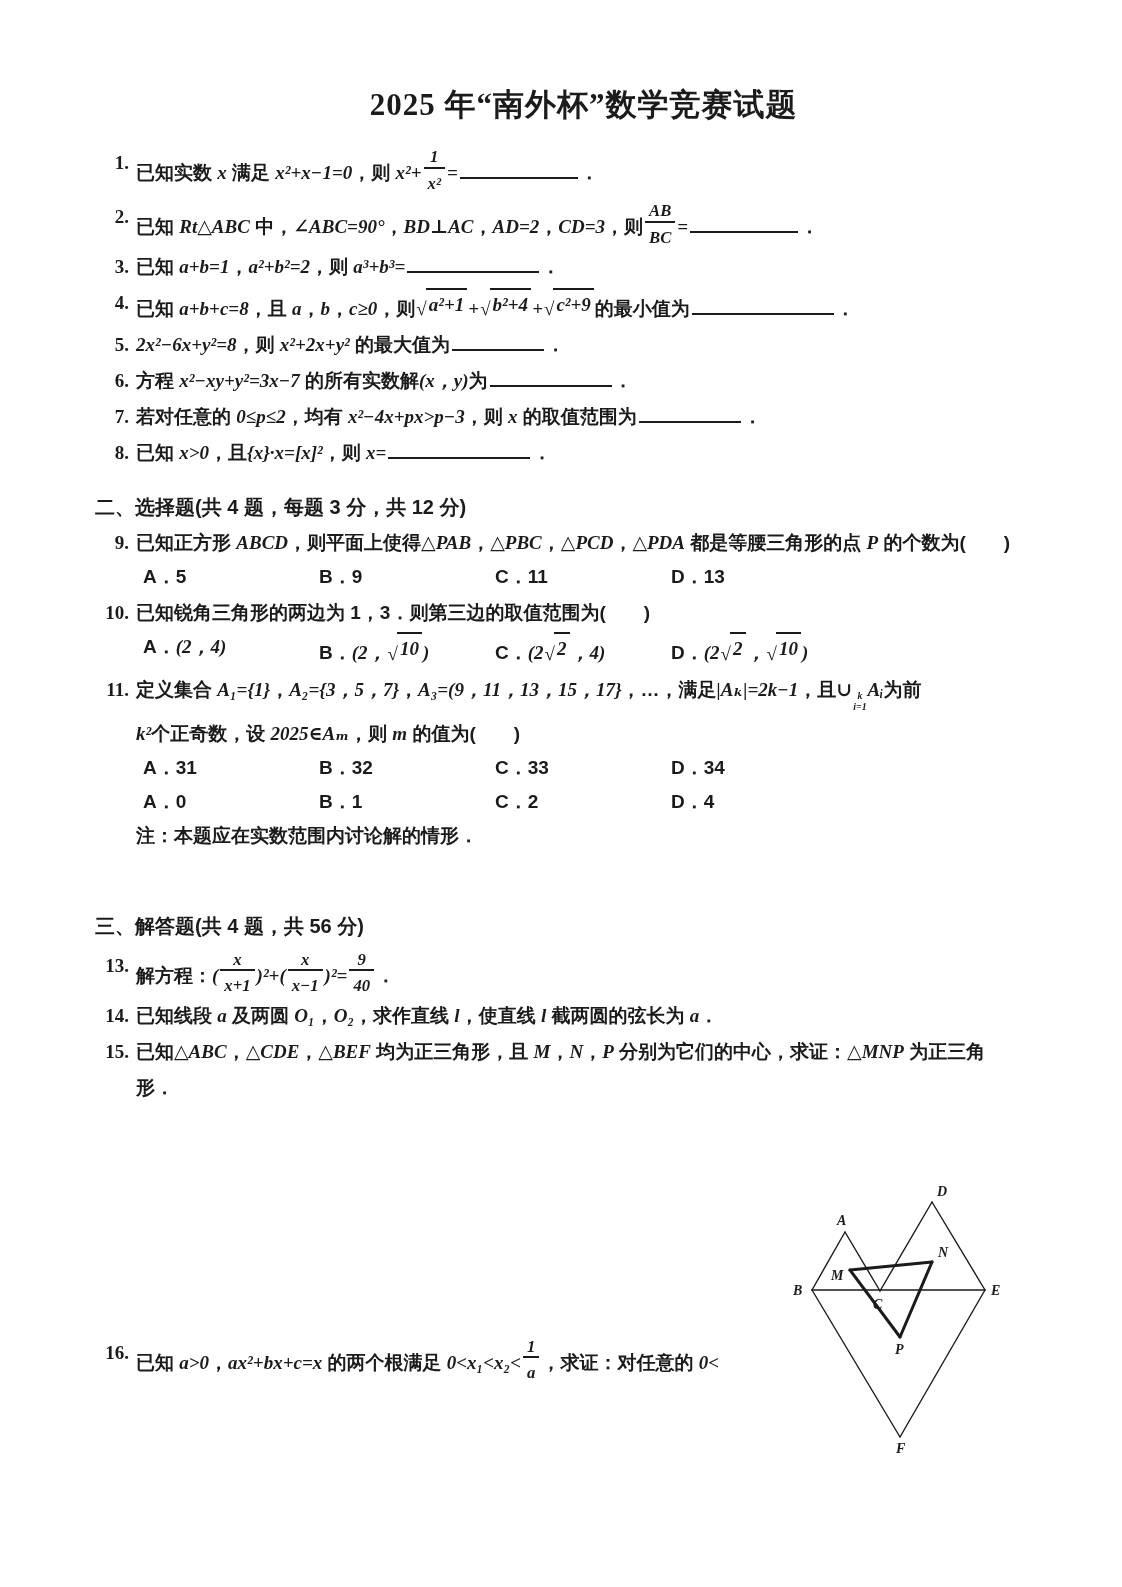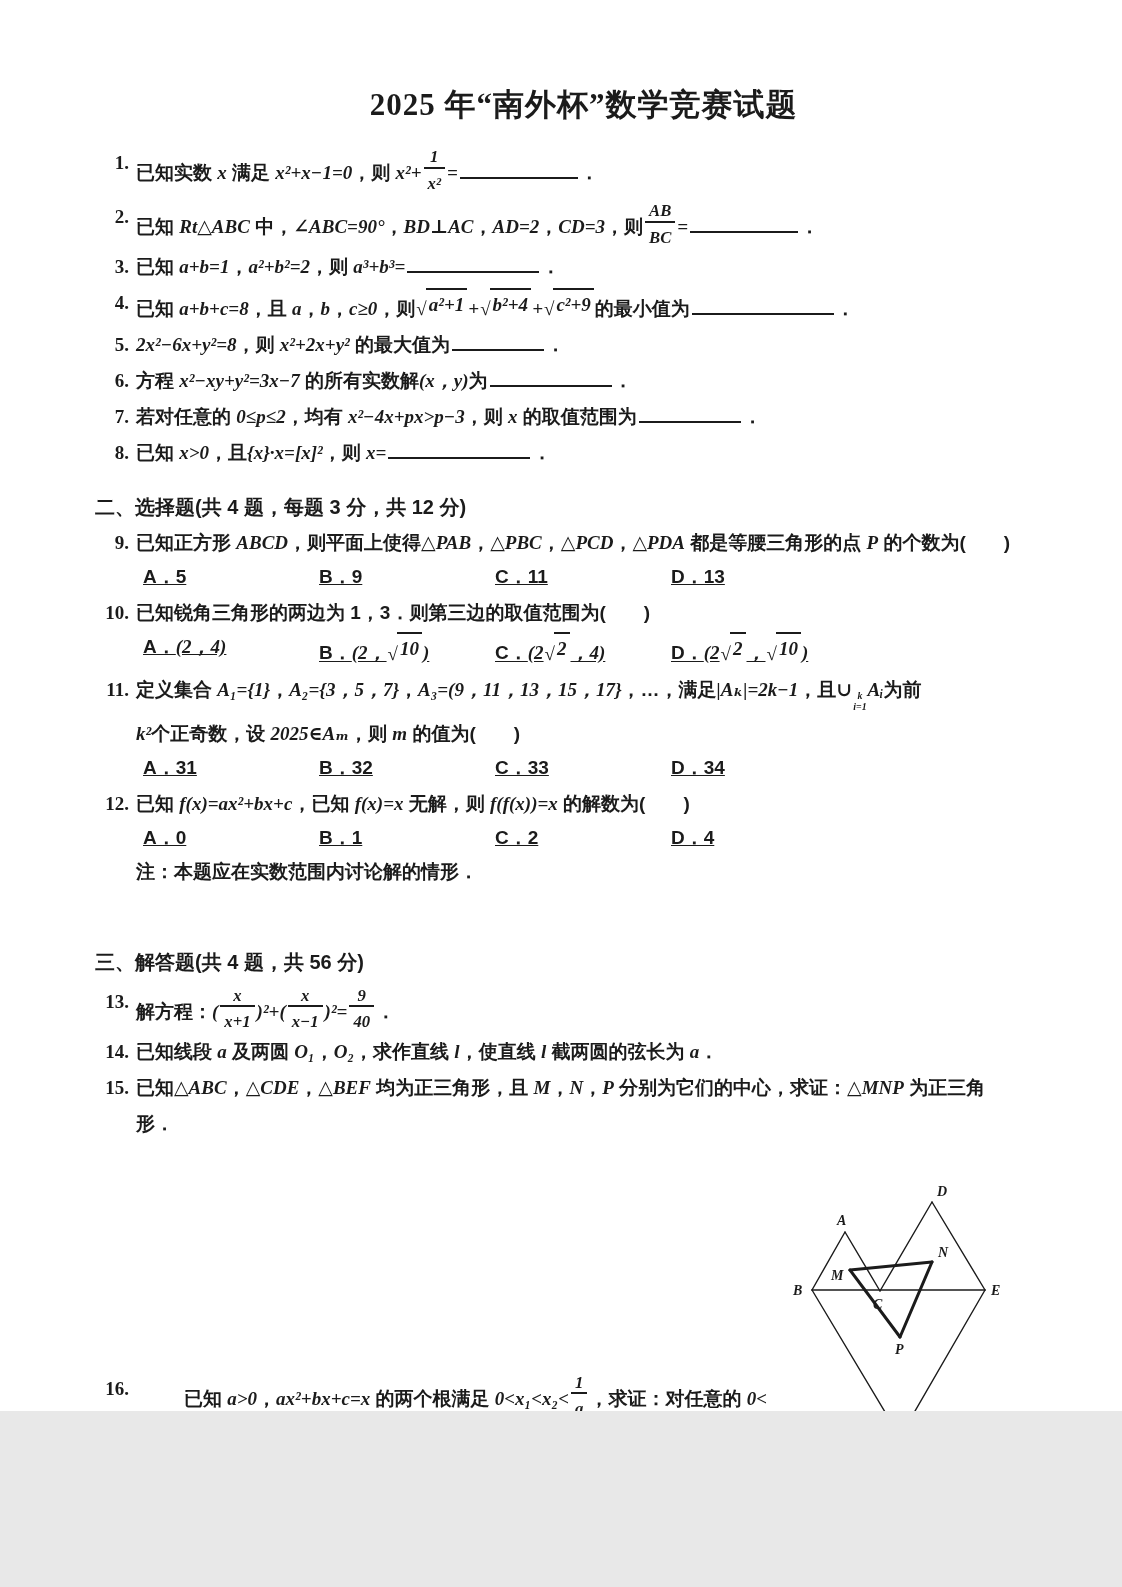--- a/index.html
+++ b/index.html
@@ -1,18 +1,18 @@
 <!DOCTYPE html>
 <html><head>
 <meta charset="utf-8">
 <style>
   html,body { margin:0; padding:0; background:#e8e8e8; }
   .page {
     position:relative;
-    width:1122px; height:1411px;
+    width:1122px; height:1587px;
     margin:0 auto;
     background:#ffffff;
     color:#1b1b1b;
     font-family:"Liberation Sans", sans-serif;
     font-weight:700;
     font-size:19px;
     overflow:hidden;
   }
   .content { padding:86px 50px 0 95px; }
   .title {
@@ -27,24 +27,24 @@
   #sec1 { margin-top:24px; }
   #sec2 { margin-top:24px; }
   #sec3 { margin-top:60px; }
   .heading { font-size:20px; line-height:30px; }
   .plist { }
   .prow { display:flex; margin-top:6px; line-height:30px; align-items:flex-start; }
   .prow.tall { margin-top:10px; }
   .pnum { flex:none; width:34px; text-align:right; margin-right:7px;
           font-family:"Liberation Serif", serif; }
   .pbody { flex:1; }
-  .opts { display:flex; margin-top:4px; padding-left:48px; line-height:30px;text-decoration:underline; }
+  .opts { display:flex; margin-top:4px; padding-left:48px; line-height:30px; }
   .option { width:176px; flex:none; }
   .noterow { padding-left:41px; margin-top:4px; line-height:30px; }
-  #plist3 .prow:nth-child(5) { margin-top:235px;gap:48px; }
+  #plist3 .prow:nth-child(5) { margin-top:235px; }
 
   
   .math, .pnum {
     font-family:"Liberation Serif", "DejaVu Serif", serif;
   }
   .math { font-style:italic; font-weight:700; }
   .frac {
     display:inline-block; vertical-align:-0.55em; text-align:center;
     line-height:1.05; font-size:0.88em; margin:0 2px;
     font-family:"Liberation Serif", "DejaVu Serif", serif;
@@ -166,24 +166,20 @@
           </div>
           <div class="prow">
             <span class="pnum"></span>
             <span class="pbody"><span class="math">k²</span><span class="ct">个正奇数，设 </span><span class="math">2025∈Aₘ</span><span class="ct">，则 </span><span class="math">m</span><span class="ct"> 的值为(　　)</span></span>
           </div>
           <div class="opts">
             <span class="option"><span class="ct">A．31</span></span>
             <span class="option"><span class="ct">B．32</span></span>
             <span class="option"><span class="ct">C．33</span></span>
             <span class="option"><span class="ct">D．34</span></span>
-          </div>
-          <div class="prow">
-            <span class="pnum">12.</span>
-            <span class="pbody"><span class="ct">已知 </span><span class="math">f(x)=ax²+bx+c</span><span class="ct">，已知 </span><span class="math">f(x)=x</span><span class="ct"> 无解，则 </span><span class="math">f(f(x))=x</span><span class="ct"> 的解数为(　　)</span></span>
           </div>
           <div class="opts">
             <span class="option"><span class="ct">A．0</span></span>
             <span class="option"><span class="ct">B．1</span></span>
             <span class="option"><span class="ct">C．2</span></span>
             <span class="option"><span class="ct">D．4</span></span>
           </div>
           <div class="noterow"><span class="ct">注：本题应在实数范围内讨论解的情形．</span></div>
         </div>
     </div>

